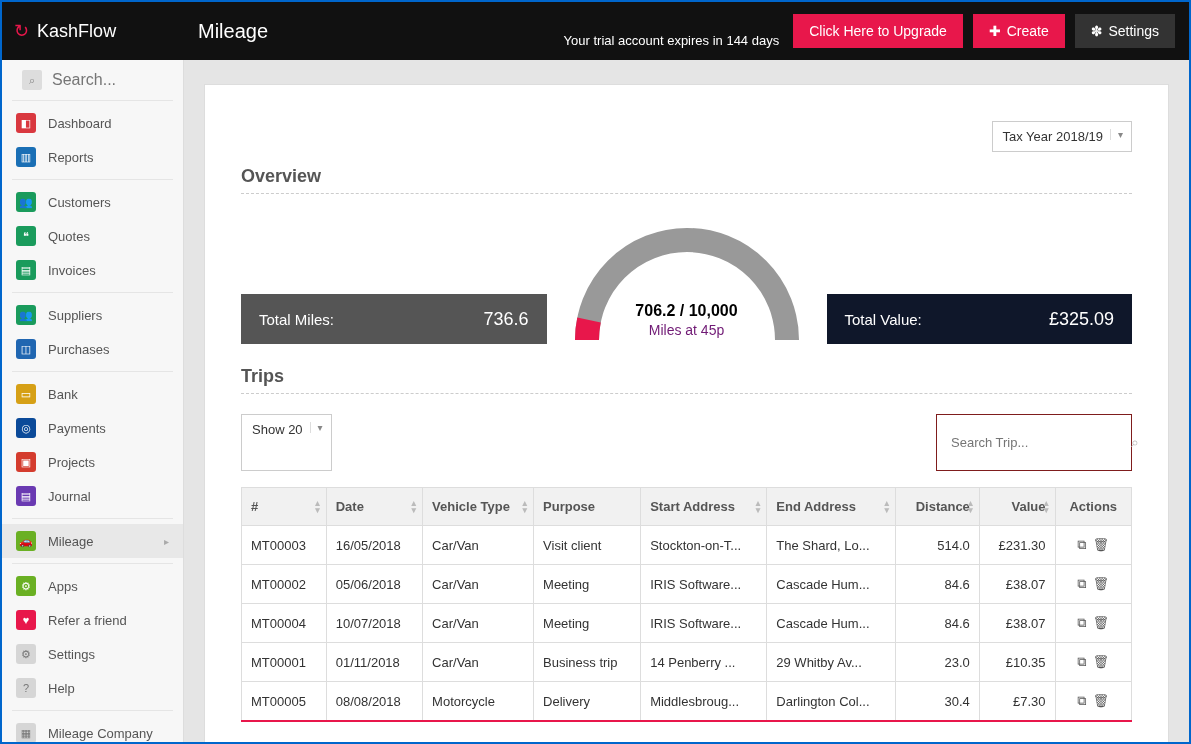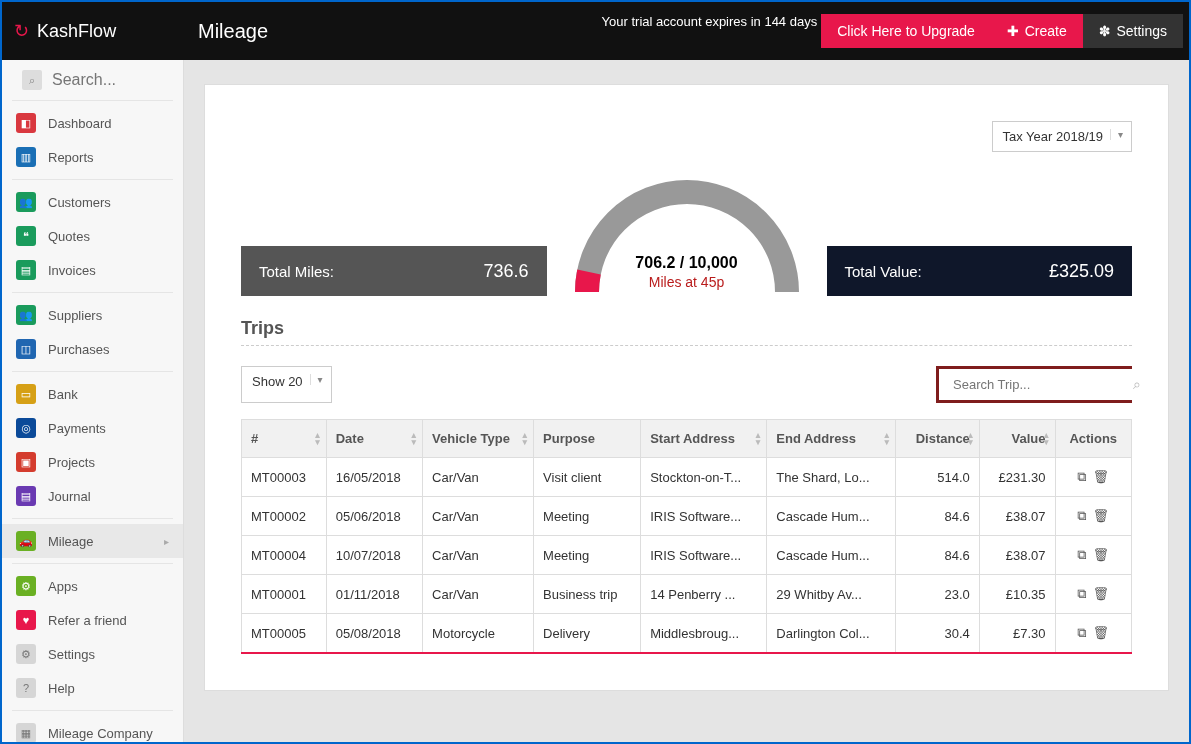--- a/index.html
+++ b/index.html
@@ -2,21 +2,21 @@
 <html><head>
 <meta charset="utf-8">
 <style>
 * { box-sizing: border-box; margin: 0; padding: 0; }
 body { font-family: -apple-system, BlinkMacSystemFont, "Segoe UI", Arial, sans-serif; font-size: 13px; color: #333; background: #e5e5e5; width: 1191px; height: 744px; overflow: hidden; border: 2px solid #0066cc; }
 
 .topbar { background: #111; color: #fff; height: 58px; display: flex; align-items: center; padding-left: 12px; }
 .logo { display: flex; align-items: center; gap: 8px; width: 170px; font-size: 18px; font-weight: 400; }
 .logo-icon { color: #e8174b; font-size: 18px; }
 .page-title { font-size: 20px; font-weight: 400; padding-left: 14px; }
-.top-right { margin-left: auto; display: flex; align-items: flex-start; padding-right: 6px; }
+.top-right { margin-left: auto; display: flex; align-items: flex-end; gap: 10px; padding-right: 14px; }
 .trial-text { font-size: 13px; margin-right: 4px; }
 .btn { display: inline-flex; align-items: center; gap: 6px; padding: 9px 16px; font-size: 14px; border: none; cursor: pointer; color: #fff; }
 .btn-pink { background: #e8174b; }
 .btn-dark { background: #333; }
 
 .container { display: flex; height: calc(100% - 58px); }
 
 .sidebar { width: 182px; background: #f7f7f7; border-right: 1px solid #ddd; overflow-y: auto; }
 .search-box { display: flex; align-items: center; padding: 10px; border-bottom: 1px solid #e5e5e5; margin: 0 10px; }
 .search-box .si { width: 20px; height: 20px; background: #ddd; display: flex; align-items: center; justify-content: center; color: #888; font-size: 11px; margin-right: 10px; border-radius: 2px; }
@@ -50,24 +50,24 @@
 .overview-row { display: flex; gap: 0; align-items: flex-end; position: relative; height: 130px; margin-bottom: 22px; }
 .stat-box { flex: 1; color: #fff; padding: 24px 18px; display: flex; justify-content: space-between; align-items: center; height: 50px; }
 .stat-left { background: #555; }
 .stat-right { background: #0f172a; }
 .stat-label { font-size: 15px; }
 .stat-val { font-size: 18px; }
 .gauge-wrap { width: 280px; display: flex; justify-content: center; position: relative; }
 .gauge-wrap svg { display: block; }
 .gauge-text { position: absolute; bottom: 6px; text-align: center; width: 100%; }
 .gauge-text .g1 { font-size: 16px; font-weight: 600; color: #000000; }
-.gauge-text .g2 { font-size: 14px; color: #b91c1c; margin-top: 2px; }
+.gauge-text .g2 { font-size: 14px; color: #701a75; margin-top: 2px; }
 
 .trips-controls { display: flex; justify-content: space-between; margin-bottom: 16px; }
-.search-trip { border: 3px solid #7f1d1d; display: flex; align-items: center; padding: 0 10px; width: 196px; }
+.search-trip { border: 1px solid #7f1d1d; display: flex; align-items: center; padding: 12px 10px; width: 196px; }
 .search-trip input { border: none; outline: none; padding: 8px 4px; font-size: 13px; flex: 1; }
 .search-trip .mag { color: #bbb; font-size: 14px; }
 
 table { width: 100%; border-collapse: collapse; }
 th, td { border: 1px solid #ddd; padding: 11px 9px; text-align: left; font-size: 13px; }
 th { background: #f1f1f1; color: #555; font-weight: 600; position: relative; }
 th .sort { position: absolute; right: 6px; top: 12px; color: #bbb; font-size: 9px; line-height: 7px; }
 td.num { text-align: right; }
 .actions-cell { text-align: center; white-space: nowrap; }
 .act-icon { display: inline-block; margin: 0 3px; color: #555; cursor: pointer; font-size: 13px; }
@@ -194,20 +194,21 @@
 
     </div>
   </div>
 
   <div class="main">
     <div class="panel">
       <div class="panel-head">
         <div class="select-like">Tax Year 2018/19</div>
       </div>
 
+      <div class="section-title">Overview</div>
 
       <div class="overview-row">
         <div class="stat-box stat-left">
           <span class="stat-label">Total Miles:</span>
           <span class="stat-val">736.6</span>
         </div>
         <div class="gauge-wrap">
           <svg width="240" height="124" viewBox="0 0 240 124">
             <path d="M20 120 A100 100 0 0 1 220 120" stroke="#999" stroke-width="24" fill="none"></path>
             <path d="M20 120 A100 100 0 0 1 22 100" stroke="#e8174b" stroke-width="24" fill="none"></path>
@@ -287,21 +288,21 @@
               <td>Car/Van</td>
               <td>Business trip</td>
               <td>14 Penberry ...</td>
               <td>29 Whitby Av...</td>
               <td class="num">23.0</td>
               <td class="num">£10.35</td>
               <td class="actions-cell"><span class="act-icon">⧉</span><span class="act-icon">🗑</span></td>
             </tr>
             <tr>
               <td>MT00005</td>
-              <td>05/08/2018</td>
+              <td>08/08/2018</td>
               <td>Motorcycle</td>
               <td>Delivery</td>
               <td>Middlesbroug...</td>
               <td>Darlington Col...</td>
               <td class="num">30.4</td>
               <td class="num">£7.30</td>
               <td class="actions-cell"><span class="act-icon">⧉</span><span class="act-icon">🗑</span></td>
             </tr>
           </tbody>
       </table>

